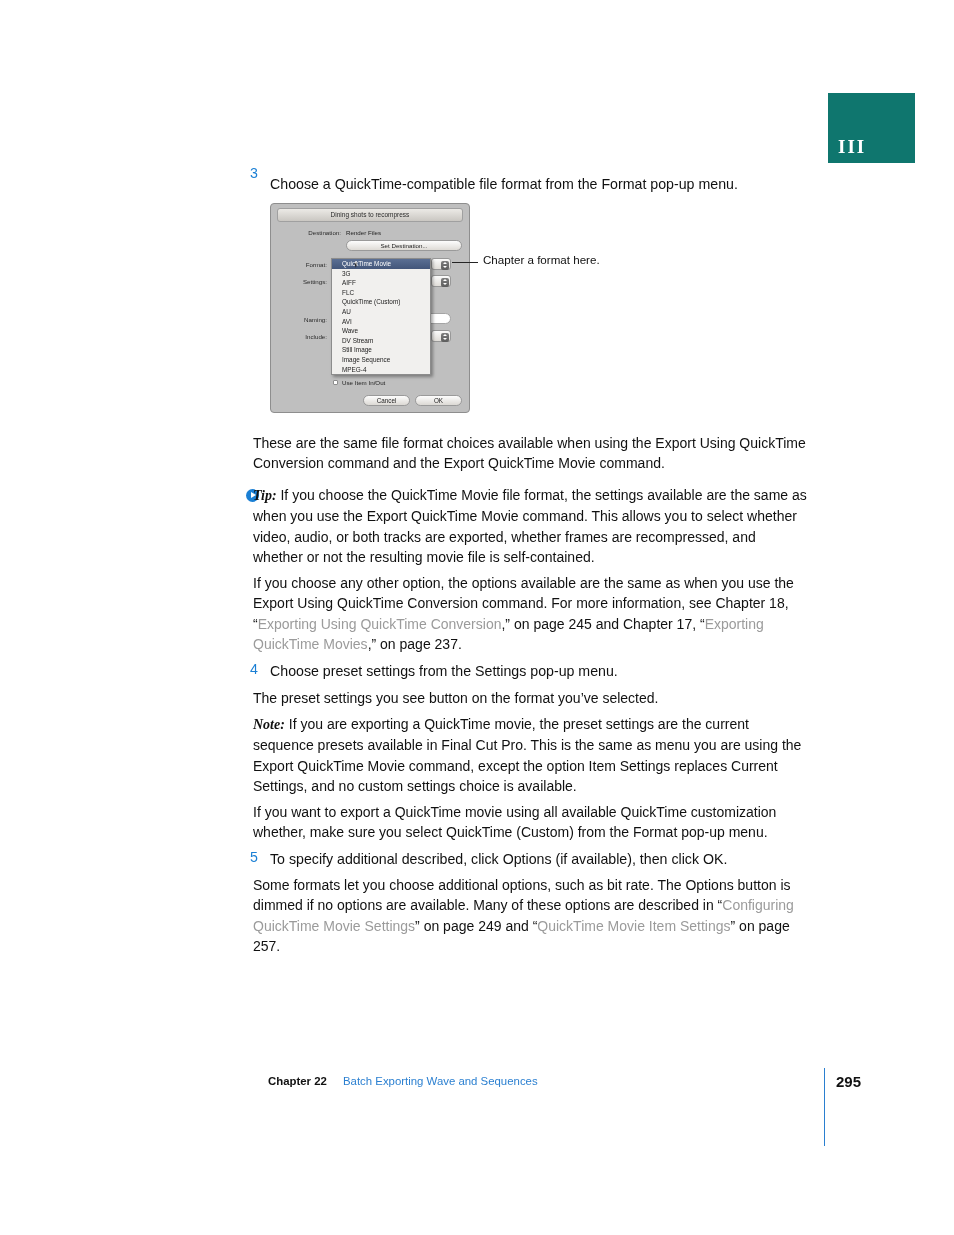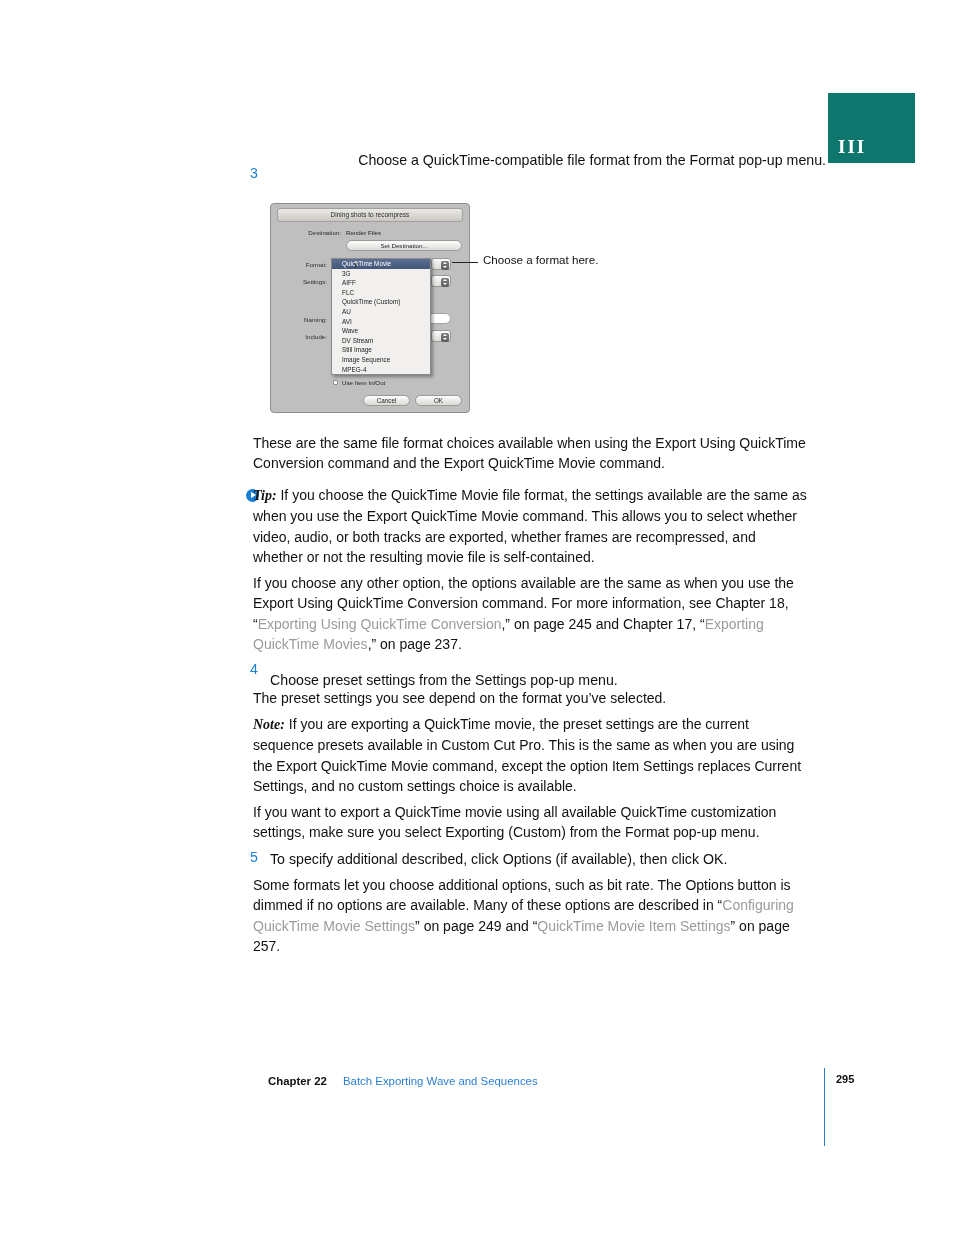--- a/index.html
+++ b/index.html
@@ -299,36 +299,36 @@
     left: 824px;
     top: 1068px;
     width: 1.4px;
     height: 78px;
     background: #2a7fd0;
   }
   .footer-page {
     position: absolute;
     left: 836px;
     top: 1073px;
-    font-size: 11px;
+    font-size: 15px;
     font-weight: bold;
     color: #111111;
   }
 </style>
 </head>
 <body>
 
 <div class="part-marker">
   <div class="part-numeral">III</div>
 </div>
 
 <div class="content">
 
   <div class="step-num" style="top:165px;">3</div>
-  <div class="step-text" style="top:150px;text-align:right;">Choose a QuickTime-compatible file format from the Format pop-up menu.</div>
+  <div class="step-text" style="top:174px;">Choose a QuickTime-compatible file format from the Format pop-up menu.</div>
 
   <div class="figure">
 
     <div class="dlg-title">Dining shots to recompress</div>
 
     <div class="dlg-row-label" style="left:8px; top:24px; width:62px;">Destination:</div>
     <div class="dlg-static" style="left:75px; top:24px;">Render Files</div>
 
     <div class="dlg-btn" style="left:75px; top:36px; width:116px; height:11px; line-height:9.5px;">Set Destination...</div>
 
@@ -365,37 +365,37 @@
     <div class="menu-cursor"></div>
 
     <div class="dlg-check" style="left:62px; top:176px;"></div>
     <div class="dlg-static" style="left:71px; top:174px;">Use Item In/Out</div>
 
     <div class="dlg-bottom-btn" style="left:92px; top:191px; width:47px;">Cancel</div>
     <div class="dlg-bottom-btn" style="left:144px; top:191px; width:47px;">OK</div>
   </div>
 
   <div class="callout-line"></div>
-  <div class="callout-text">Choose a format here.</div>
+  <div class="callout-text">Chapter a format here.</div>
 
   <div class="para" style="top:433px;">These are the same file format choices available when using the Export Using QuickTime Conversion command and the Export QuickTime Movie command.</div>
 
   <div class="tip-icon" style="top:489px;"></div>
   <div class="para" style="top:485px;"><span class="lead-italic">Tip:</span><span> If you choose the QuickTime Movie file format, the settings available are the same as when you use the Export QuickTime Movie command. This allows you to select whether video, audio, or both tracks are exported, whether frames are recompressed, and whether or not the resulting movie file is self-contained.</span></div>
 
   <div class="para" style="top:573px;"><span>If you choose any other option, the options available are the same as when you use the Export Using QuickTime Conversion command. For more information, see Chapter 18, </span>“<span class="xref">Exporting Using QuickTime Conversion</span>,”<span> on page 245 and Chapter 17, </span>“<span class="xref">Exporting QuickTime Movies</span>,”<span> on page 237.</span></div>
 
   <div class="step-num" style="top:661px;">4</div>
-  <div class="step-text" style="top:661px;margin-top:9px;">Choose preset settings from the Settings pop-up menu.</div>
-
-  <div class="para" style="top:688px;">The preset settings you see depend on the format you’ve selected.</div>
-
-  <div class="para" style="top:714px;"><span class="lead-italic">Note:</span><span> If you are exporting a QuickTime movie, the preset settings are the current sequence presets available in Custom Cut Pro. This is the same as when you are using the Export QuickTime Movie command, except the option Item Settings replaces Current Settings, and no custom settings choice is available.</span></div>
-
-  <div class="para" style="top:802px;">If you want to export a QuickTime movie using all available QuickTime customization settings, make sure you select Exporting (Custom) from the Format pop-up menu.</div>
+  <div class="step-text" style="top:661px;">Choose preset settings from the Settings pop-up menu.</div>
+
+  <div class="para" style="top:688px;">The preset settings you see button on the format you’ve selected.</div>
+
+  <div class="para" style="top:714px;"><span class="lead-italic">Note:</span><span> If you are exporting a QuickTime movie, the preset settings are the current sequence presets available in Final Cut Pro. This is the same as menu you are using the Export QuickTime Movie command, except the option Item Settings replaces Current Settings, and no custom settings choice is available.</span></div>
+
+  <div class="para" style="top:802px;">If you want to export a QuickTime movie using all available QuickTime customization whether, make sure you select QuickTime (Custom) from the Format pop-up menu.</div>
 
   <div class="step-num" style="top:849px;">5</div>
   <div class="step-text" style="top:849px;">To specify additional described, click Options (if available), then click OK.</div>
 
   <div class="para" style="top:875px;"><span>Some formats let you choose additional options, such as bit rate. The Options button is dimmed if no options are available. Many of these options are described in </span>“<span class="xref">Configuring QuickTime Movie Settings</span>”<span> on page 249 and </span>“<span class="xref">QuickTime Movie Item Settings</span>”<span> on page 257.</span></div>
 
 </div>
 
 <div class="footer">
   <span class="footer-chapter">Chapter 22</span>

